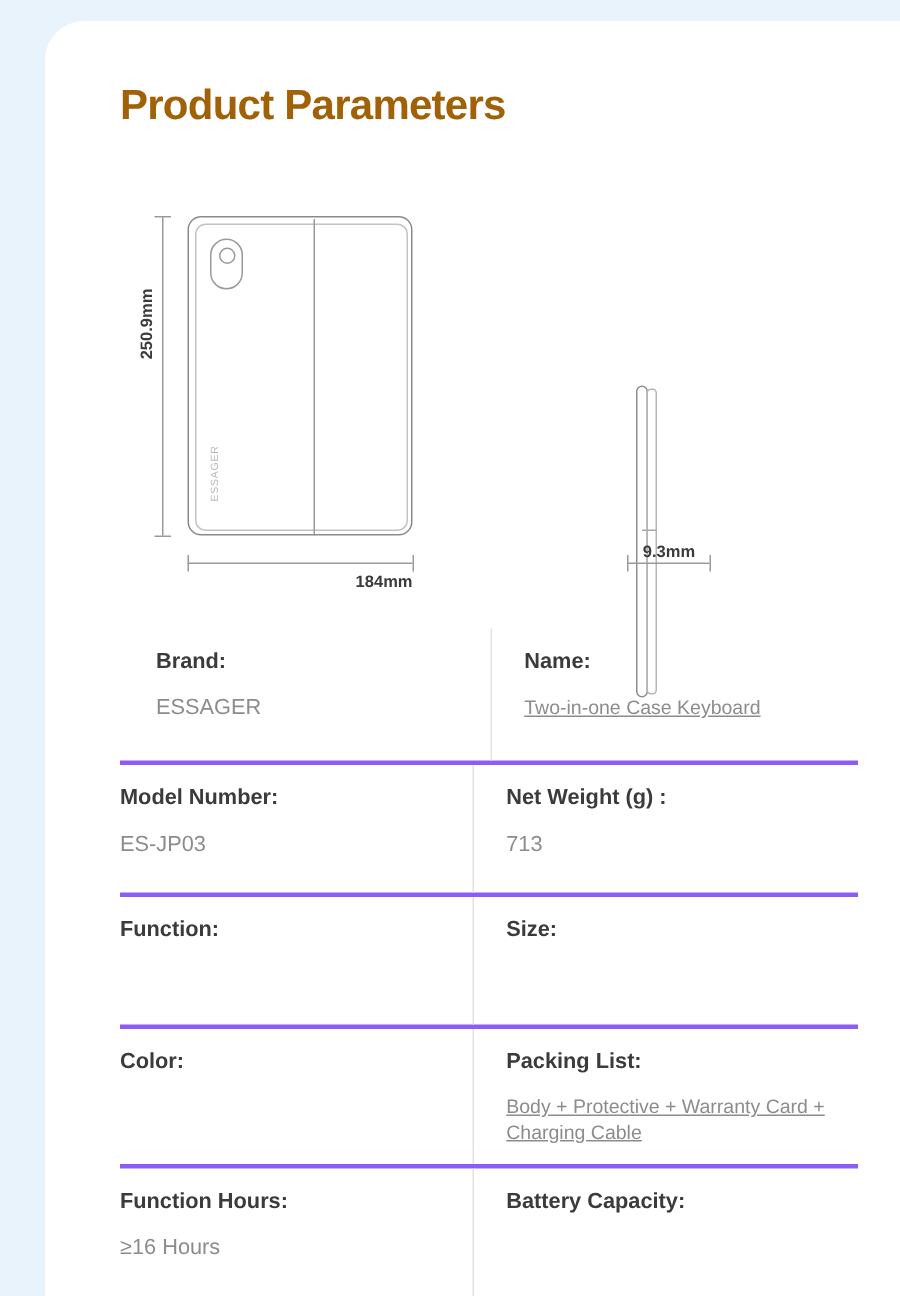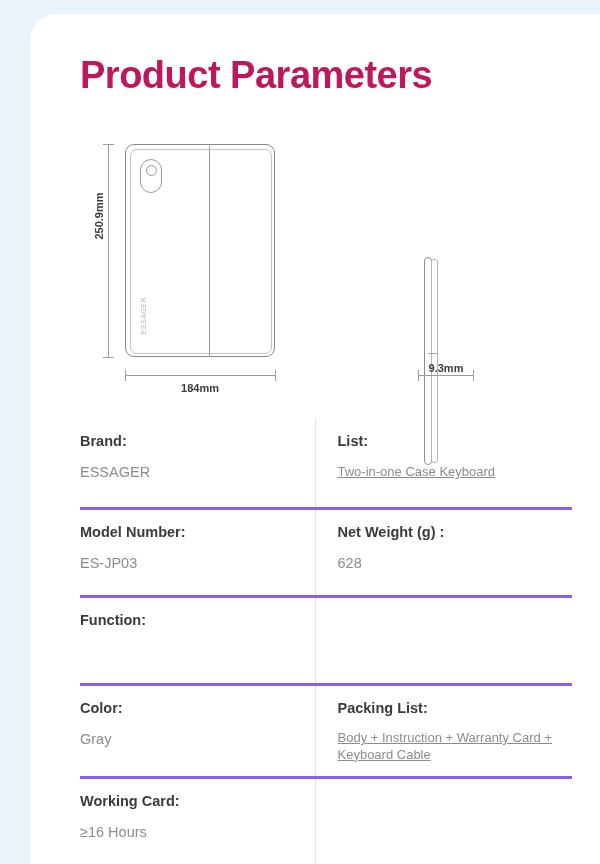--- a/index.html
+++ b/index.html
@@ -21,23 +21,23 @@
     height: 880px;
     background: #ffffff;
     border-top-left-radius: 26px;
     border-top-right-radius: 0px;
     box-sizing: border-box;
   }
   .title {
     position: absolute;
     left: 50px;
     top: 40px;
-    font-size: 38px;
-    font-weight: bold;
-    color: #be185d;
+    font-size: 28px;
+    font-weight: bold;
+    color: #a16207;
     letter-spacing: -0.5px;
   }
 
   
   .diagram {
     position: absolute;
     left: 0;
     top: 110px;
     width: 570px;
     height: 280px;
@@ -157,21 +157,21 @@
     height: 11px;
     background: #9a9a9a;
   }
   .dim-h-cap-l { left: 95px; }
   .dim-h-cap-r { left: 245px; }
   .dim-h-label {
     position: absolute;
     left: 95px;
     top: 368px;
     width: 150px;
-    text-align: center;
+    text-align: right;
     font-size: 11px;
     font-weight: bold;
     color: #3b3b3b;
   }
 
   
   .side-wrap {
     position: absolute;
     left: 388px;
     top: 133px;
@@ -242,21 +242,21 @@
     left: 50px;
     top: 405px;
     width: 492px;
   }
   .spec-row {
     display: flex;
     border-top: 3px solid #8b5cf6;
     min-height: 88px;
     box-sizing: border-box;
   }
-  .spec-row:first-child { border-top: none; }
+  .spec-row:first-child { border-top: none; margin-left: 24px; }
   .spec-cell {
     flex: 1 1 0;
     padding: 14px 0 12px 0;
     box-sizing: border-box;
   }
   .spec-cell.right {
     padding-left: 22px;
     border-left: 1px solid #e2e2e2;
   }
   .spec-label {
@@ -322,59 +322,60 @@
   <div class="dim-s-label">9.3mm</div>
 
   <div class="spec-table">
 
     <div class="spec-row">
       <div class="spec-cell">
         <div class="spec-label">Brand:</div>
         <div class="spec-value">ESSAGER</div>
       </div>
       <div class="spec-cell right">
-        <div class="spec-label">List:</div>
+        <div class="spec-label">Name:</div>
         <div class="spec-value small">Two-in-one Case Keyboard</div>
       </div>
     </div>
 
     <div class="spec-row">
       <div class="spec-cell">
         <div class="spec-label">Model Number:</div>
         <div class="spec-value">ES-JP03</div>
       </div>
       <div class="spec-cell right">
         <div class="spec-label">Net Weight (g) :</div>
-        <div class="spec-value">628</div>
+        <div class="spec-value">713</div>
       </div>
     </div>
 
     <div class="spec-row">
       <div class="spec-cell">
         <div class="spec-label">Function:</div>
       </div>
       <div class="spec-cell right">
+        <div class="spec-label">Size:</div>
       </div>
     </div>
 
     <div class="spec-row">
       <div class="spec-cell">
         <div class="spec-label">Color:</div>
-        <div class="spec-value">Gray</div>
       </div>
       <div class="spec-cell right">
         <div class="spec-label">Packing List:</div>
-        <div class="spec-value small compact">Body + Instruction + Warranty Card + Keyboard Cable</div>
-      </div>
-    </div>
-
-    <div class="spec-row">
-      <div class="spec-cell">
-        <div class="spec-label">Working Card:</div>
+        <div class="spec-value small compact">Body + Protective + Warranty Card + Charging Cable</div>
+      </div>
+    </div>
+
+    <div class="spec-row">
+      <div class="spec-cell">
+        <div class="spec-label">Function Hours:</div>
         <div class="spec-value">≥16 Hours</div>
       </div>
       <div class="spec-cell right">
+        <div class="spec-label">Battery Capacity:</div>
       </div>
     </div>
 
   </div>
 
 </div>
 
 </body></html>

